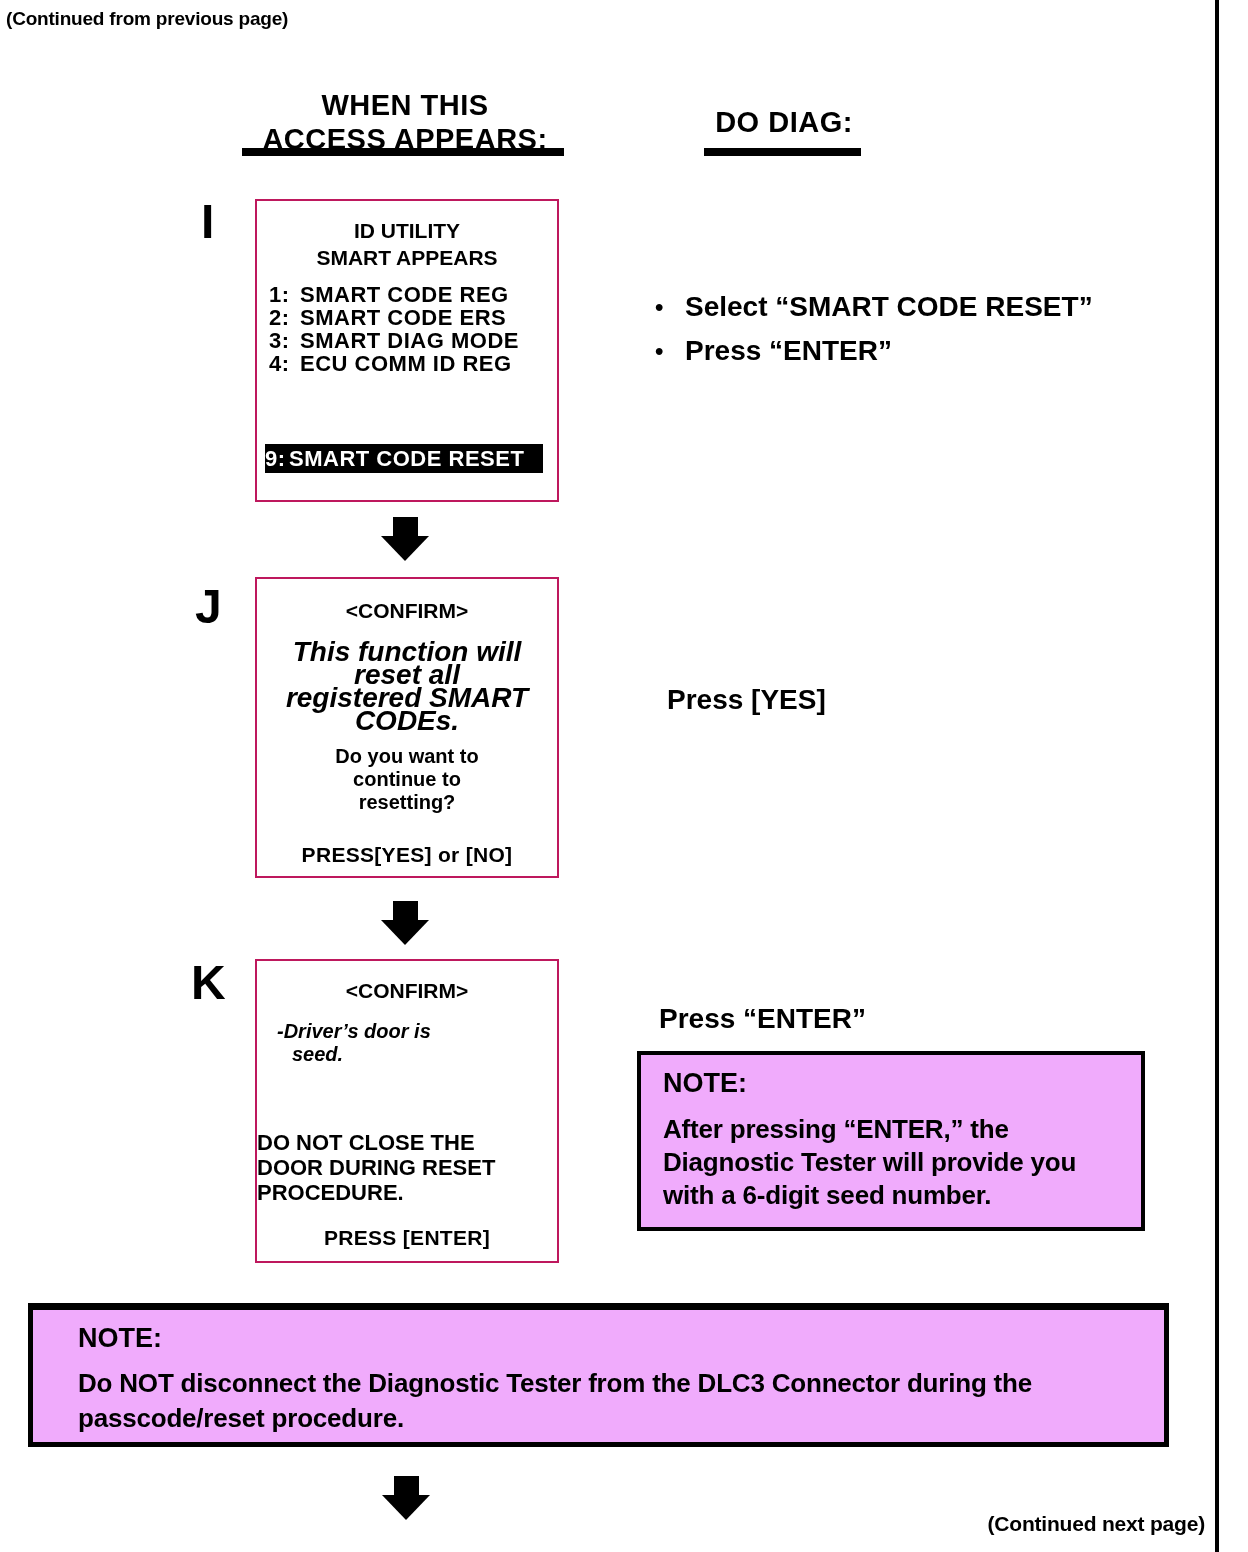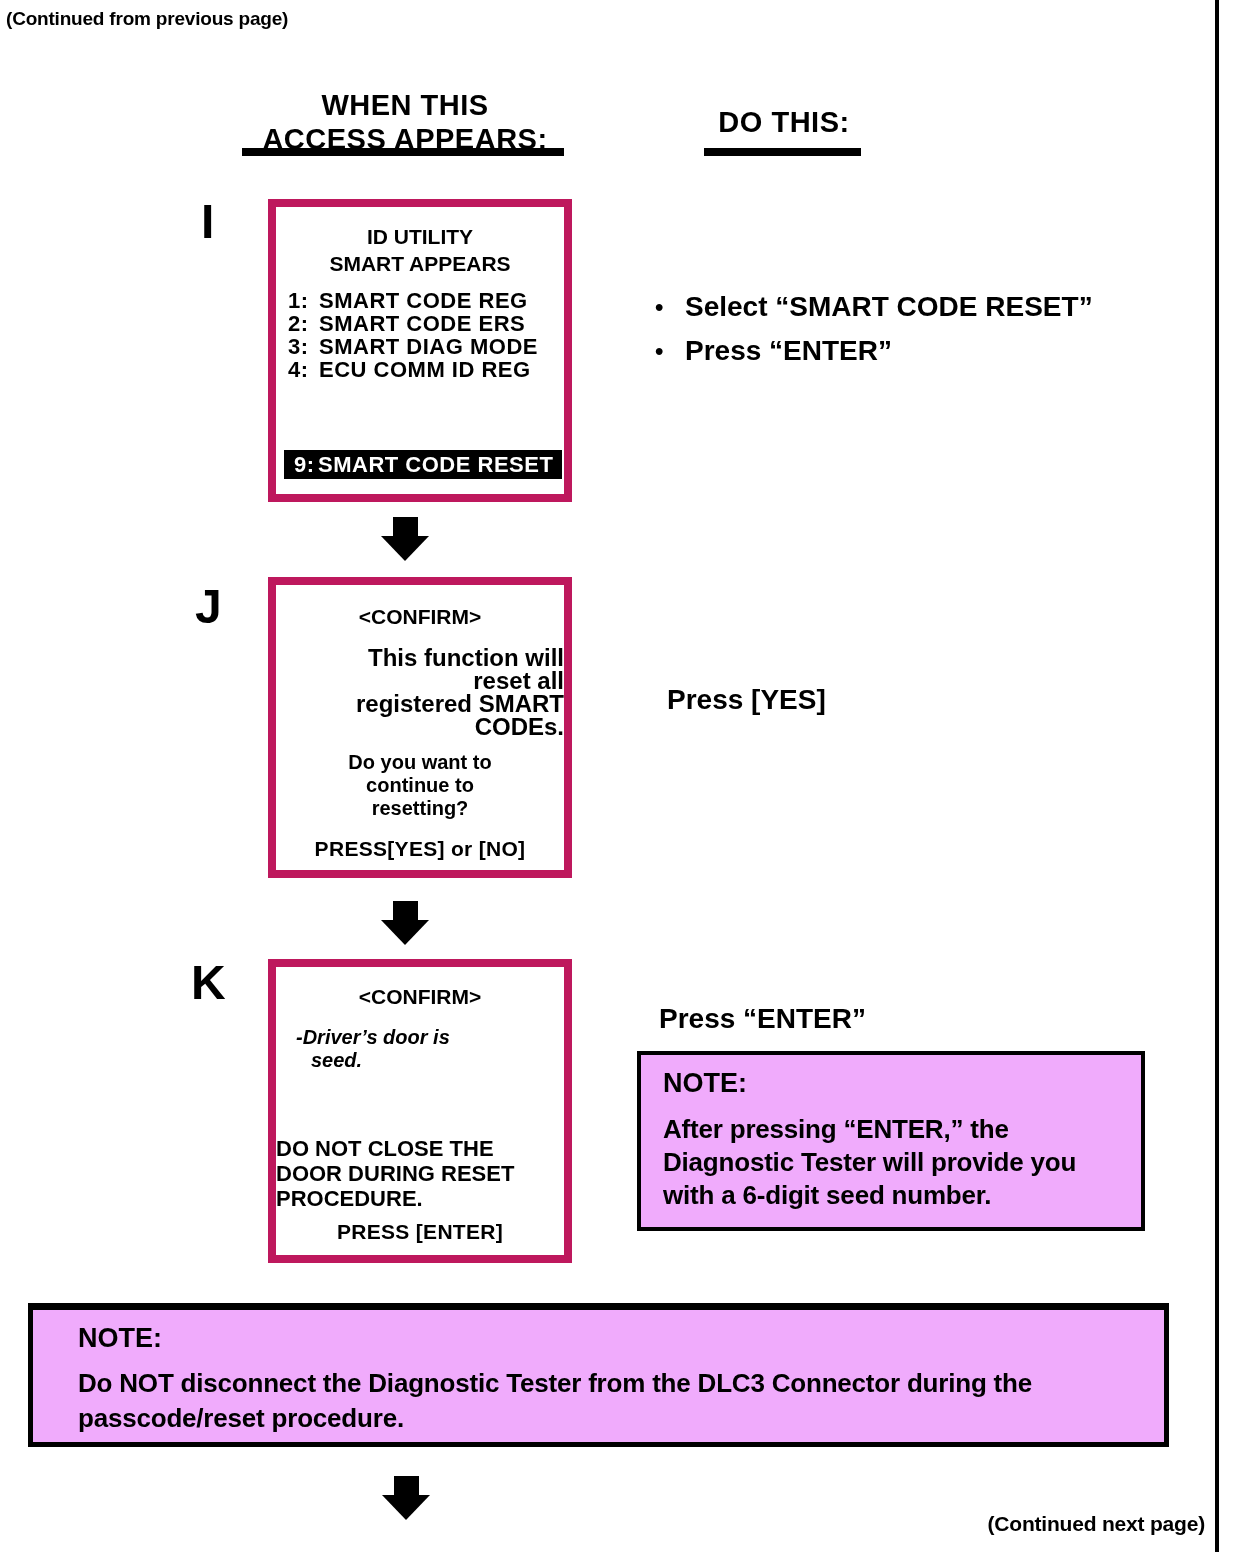--- a/index.html
+++ b/index.html
@@ -24,34 +24,34 @@
   .underline-left{left:242px;top:148px;width:322px;height:8px;background:#000;}
   .underline-right{left:704px;top:148px;width:157px;height:8px;background:#000;}
 
   
   .step-letter{font-size:48px;line-height:48px;}
   .letter-i{left:201px;top:198px;}
   .letter-j{left:195px;top:583px;}
   .letter-k{left:191px;top:959px;}
 
   
-  .screen-box{left:255px;width:304px;border:8px solid #be185d;box-sizing:border-box;background:#fff;margin-left:13px;}
+  .screen-box{left:255px;width:304px;border:2px solid #be185d;box-sizing:border-box;background:#fff;}
   #box-i{top:199px;height:303px;}
   #box-j{top:577px;height:301px;}
   #box-k{top:959px;height:304px;}
   .scr-title{text-align:center;font-size:21px;line-height:27px;}
   #box-i .scr-title{margin-top:16px;}
   .menu{margin-top:12px;padding-left:12px;font-size:22px;line-height:23px;letter-spacing:0.5px;}
   .menu-num{display:inline-block;width:31px;}
   .hl-bar{left:8px;top:243px;width:278px;height:29px;background:#000;color:#fff;
-          font-size:22px;line-height:29px;letter-spacing:0.5px;padding-left:10px;box-sizing:border-box;white-space:nowrap;}
+          font-size:22px;line-height:29px;letter-spacing:0.5px;padding-left:0;box-sizing:border-box;white-space:nowrap;}
   .hl-bar .menu-num{width:24px;}
 
   #box-j .scr-title{margin-top:18px;}
-  .j-body1{margin-top:16px;text-align:right;font-size:24px;line-height:23px;}
+  .j-body1{margin-top:16px;text-align:center;font-size:28px;line-height:23px;font-style:italic;}
   .j-body2{margin-top:13px;text-align:center;font-size:20px;line-height:23px;}
   .scr-footer{left:0;right:0;text-align:center;font-size:21px;line-height:24px;letter-spacing:0.3px;}
   #box-j .scr-footer{bottom:9px;}
   #box-k .scr-footer{bottom:11px;}
 
   #box-k .scr-title{margin-top:16px;}
   .k-left{margin-top:16px;font-size:20px;line-height:23px;font-style:italic;}
   .k-left .l1{padding-left:20px;}
   .k-left .l2{padding-left:35px;}
   .k-warn{top:169px;left:0;right:0;text-align:left;font-size:22px;line-height:25px;}
@@ -85,21 +85,21 @@
 <div class="abs page-edge"></div>
 
 <div class="abs continued-from">(Continued from previous page)</div>
 
 <div class="abs header-left">
   <div>WHEN THIS</div>
   <div>ACCESS APPEARS:</div>
 </div>
 <div class="abs underline-left"></div>
 
-<div class="abs header-right">DO THIS:</div>
+<div class="abs header-right">DO DIAG:</div>
 <div class="abs underline-right"></div>
 
 <div class="abs step-letter letter-i">I</div>
 <div class="abs screen-box" id="box-i">
   <div class="scr-title">
     <div>ID UTILITY</div>
     <div>SMART APPEARS</div>
   </div>
   <div class="menu">
     <div class="menu-row"><span class="menu-num">1:</span><span>SMART CODE REG</span></div>

